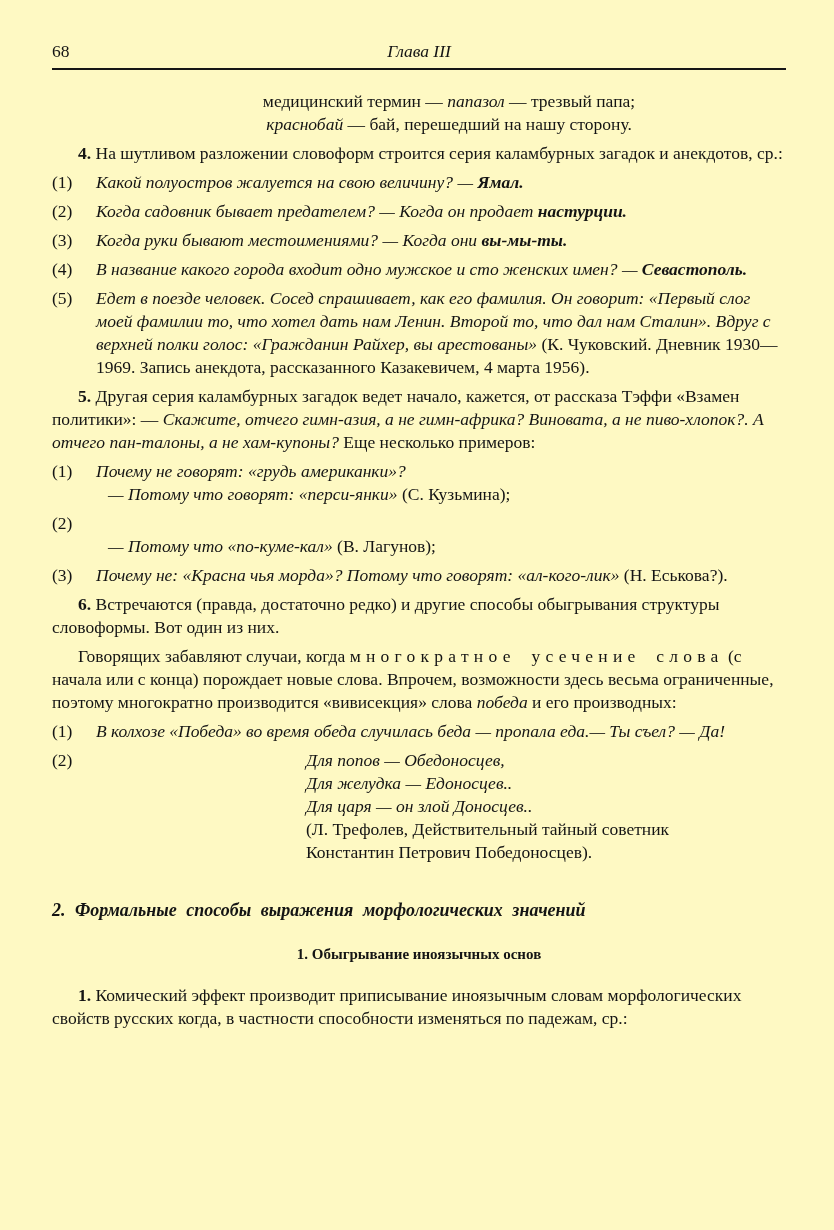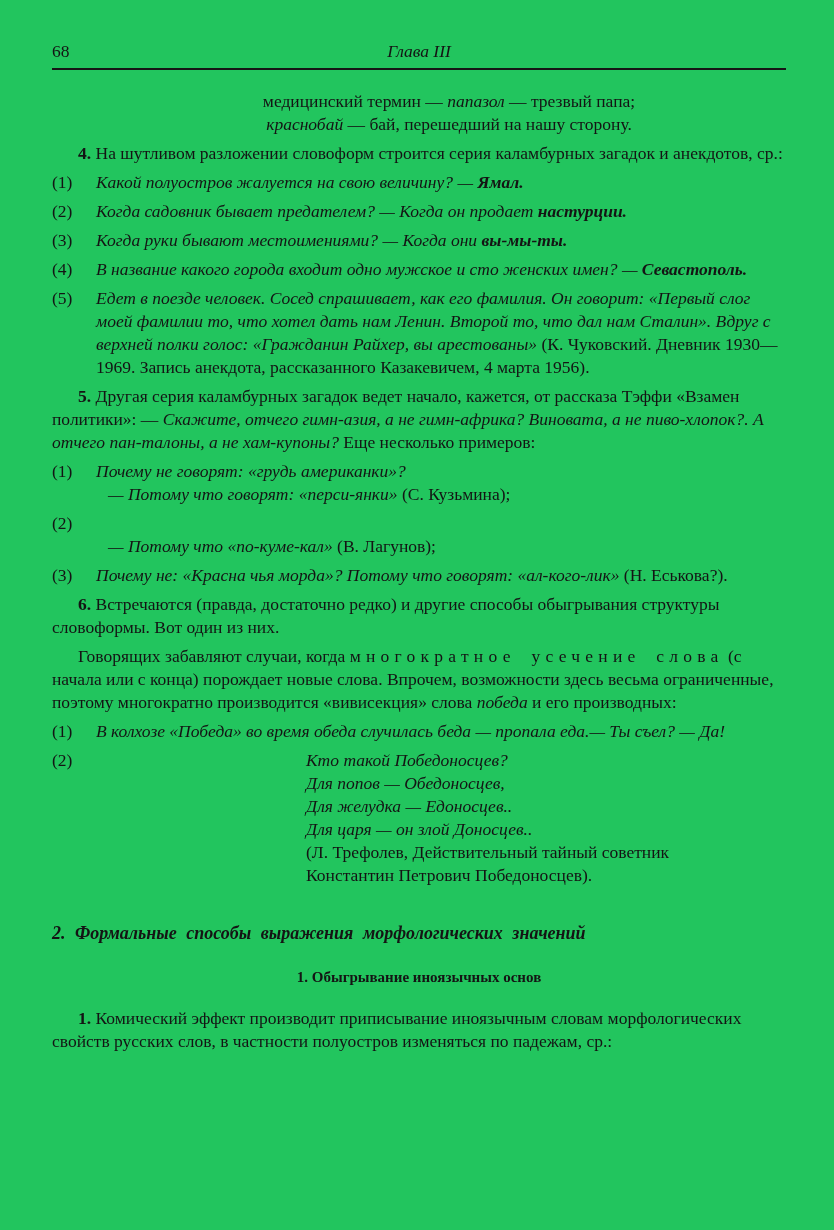--- a/index.html
+++ b/index.html
@@ -1,20 +1,20 @@
 <!DOCTYPE html>
 <html><head>
 <meta charset="utf-8">
 <style>
   html, body { margin: 0; padding: 0; background: #e9e9e9; }
   .page {
     position: relative;
     width: 834px; height: 1230px;
     margin: 0 auto;
-    background: #22c55e;
+    background: #fef9c3;
     color: #141414;
     font-family: "Liberation Serif", "DejaVu Serif", serif;
     font-size: 17.5px;
     line-height: 23px;
     box-sizing: border-box;
     padding: 40px 48px 0 52px;
     overflow: hidden;
   }
   
   .pagehead { position: relative; height: 24px; }
@@ -115,27 +115,26 @@
 
   <div class="item">
     <span class="lbl">(1)</span>
     <span class="txt"><i>В колхозе «Победа» во время обеда случилась беда — пропала еда.— Ты съел? — Да!</i></span>
   </div>
 
   <div class="item">
     <span class="lbl">(2)</span>
     <span class="txt">
       <div class="verse">
-        <div class="vline">Кто такой Победоносцев?</div>
         <div class="vline">Для попов — Обедоносцев,</div>
         <div class="vline">Для желудка — Едоносцев..</div>
         <div class="vline">Для царя — он злой Доносцев..</div>
         <div class="vattr">(Л. Трефолев, Действительный тайный советник Константин Петрович Победоносцев).</div>
       </div>
     </span>
   </div>
 
   <h2 class="h-main">2. Формальные способы выражения морфологических значений</h2>
   <h3 class="h-sub">1. Обыгрывание иноязычных основ</h3>
 
-  <p class="indent lastpara"><b class="num">1.</b><span> Комический эффект производит приписывание иноязычным словам морфологических свойств русских слов, в частности полуостров изменяться по падежам, ср.:</span></p>
+  <p class="indent lastpara"><b class="num">1.</b><span> Комический эффект производит приписывание иноязычным словам морфологических свойств русских когда, в частности способности изменяться по падежам, ср.:</span></p>
 
 </div>
 
 </body></html>

